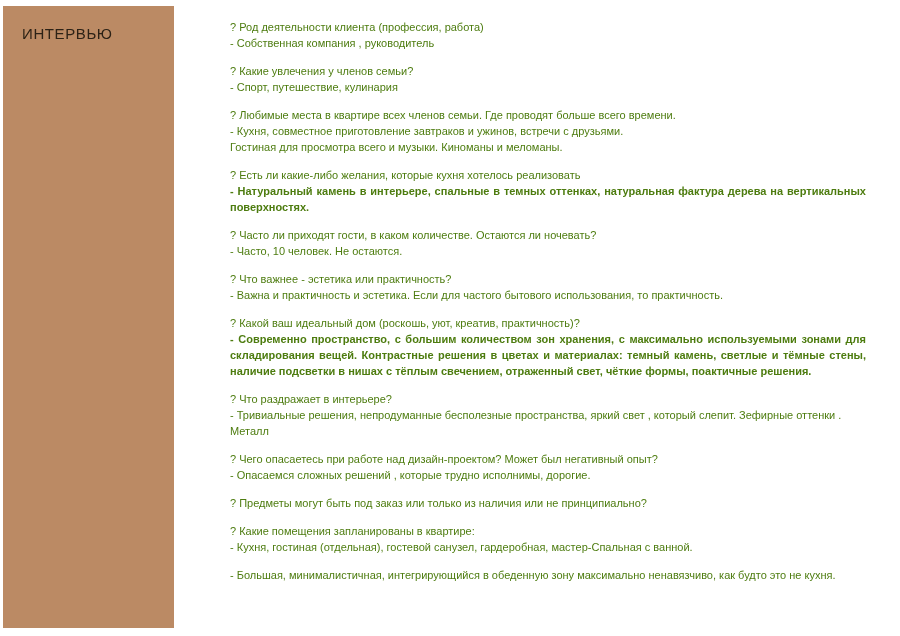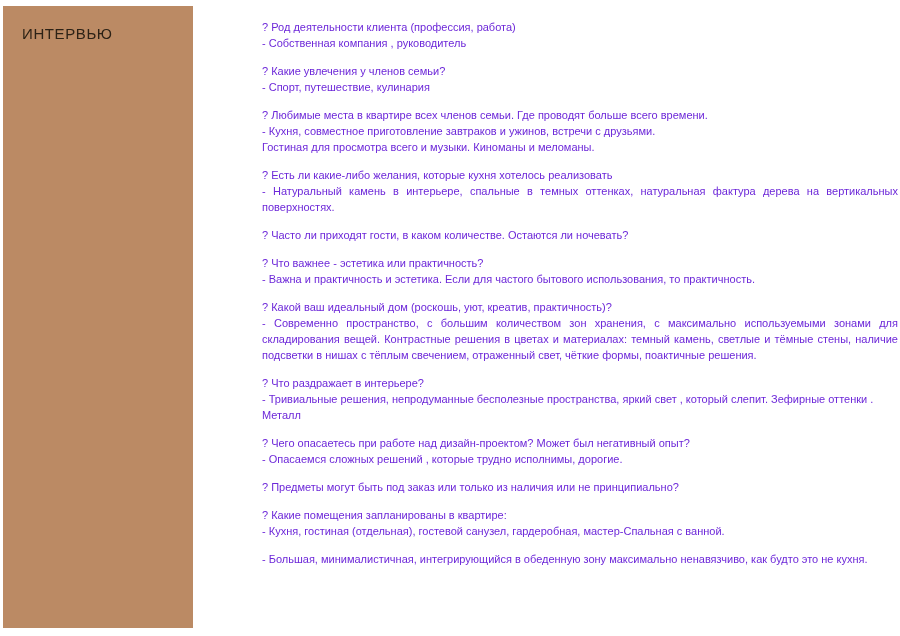--- a/index.html
+++ b/index.html
@@ -11,21 +11,21 @@
     width: 900px;
     height: 636px;
     position: relative;
     overflow: hidden;
     font-family: "Liberation Sans", sans-serif;
   }
   .sidebar {
     position: absolute;
     left: 3px;
     top: 6px;
-    width: 190px;
+    width: 171px;
     height: 622px;
   }
   .sidebar h1 {
     margin: 0;
     padding: 19px 0 0 19px;
     font-size: 15px;
     font-weight: normal;
     letter-spacing: 0.6px;
   }
   .content {
@@ -39,49 +39,51 @@
   }
   .question, .answer {
     font-size: 11px;
     line-height: 16px;
     white-space: pre-line;
   }
   .answer.justify {
     white-space: normal;
     text-align: justify;
     text-justify: inter-word;
+    font-weight: bold;
   }
 </style>
 </head>
 <body>
 
 <aside class="sidebar" id="sidebar" style="background: rgb(187, 138, 100);">
   <h1 id="sidebar-title" style="color: rgb(45, 34, 22);">ИНТЕРВЬЮ</h1>
 </aside>
 
-<main class="content" id="content" style="color: #6d28d9; margin-left: 32px;">
+<main class="content" id="content" style="color: #4d7c0f;">
     <div class="qa-block">
       <div class="question">? Род деятельности клиента (профессия, работа)</div>
       <div class="answer">- Собственная компания , руководитель</div>
     </div>
     <div class="qa-block">
       <div class="question">? Какие увлечения у членов семьи?</div>
       <div class="answer">- Спорт, путешествие, кулинария</div>
     </div>
     <div class="qa-block">
       <div class="question">? Любимые места в квартире всех членов семьи. Где проводят больше всего времени.</div>
       <div class="answer">- Кухня, совместное приготовление завтраков и ужинов, встречи с друзьями.
 Гостиная для просмотра всего и музыки. Киноманы и меломаны.</div>
     </div>
     <div class="qa-block">
       <div class="question">? Есть ли какие-либо желания, которые кухня хотелось реализовать</div>
       <div class="answer justify">- Натуральный камень в интерьере, спальные в темных оттенках, натуральная фактура дерева на вертикальных поверхностях.</div>
     </div>
     <div class="qa-block">
       <div class="question">? Часто ли приходят гости, в каком количестве. Остаются ли ночевать?</div>
+      <div class="answer">- Часто, 10 человек. Не остаются.</div>
     </div>
     <div class="qa-block">
       <div class="question">? Что важнее - эстетика или практичность?</div>
       <div class="answer">- Важна и практичность и эстетика. Если для частого бытового использования, то практичность.</div>
     </div>
     <div class="qa-block">
       <div class="question">? Какой ваш идеальный дом (роскошь, уют, креатив, практичность)?</div>
       <div class="answer justify">- Современно пространство, с большим количеством зон хранения, с максимально используемыми зонами для складирования вещей. Контрастные решения в цветах и материалах: темный камень, светлые и тёмные стены, наличие подсветки в нишах с тёплым свечением, отраженный свет, чёткие формы, поактичные решения.</div>
     </div>
     <div class="qa-block">

